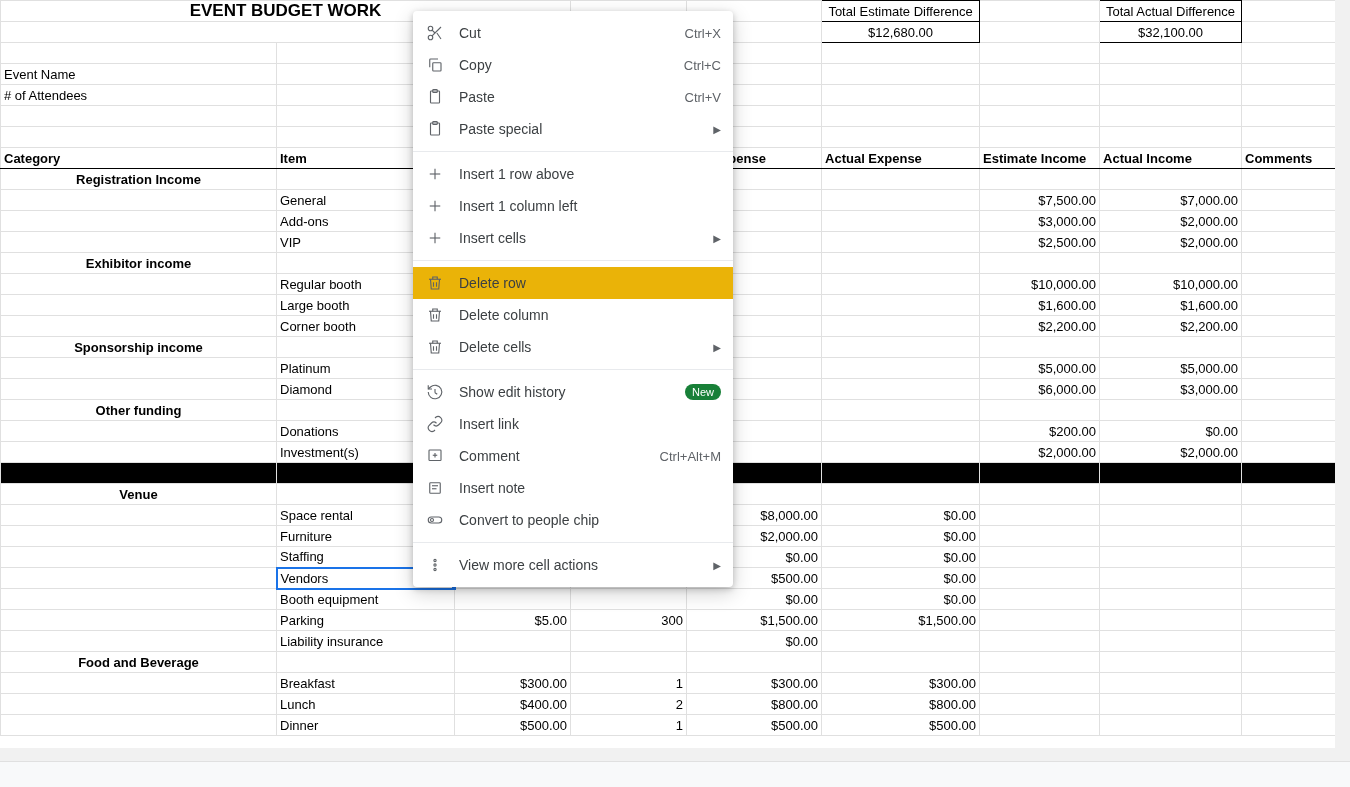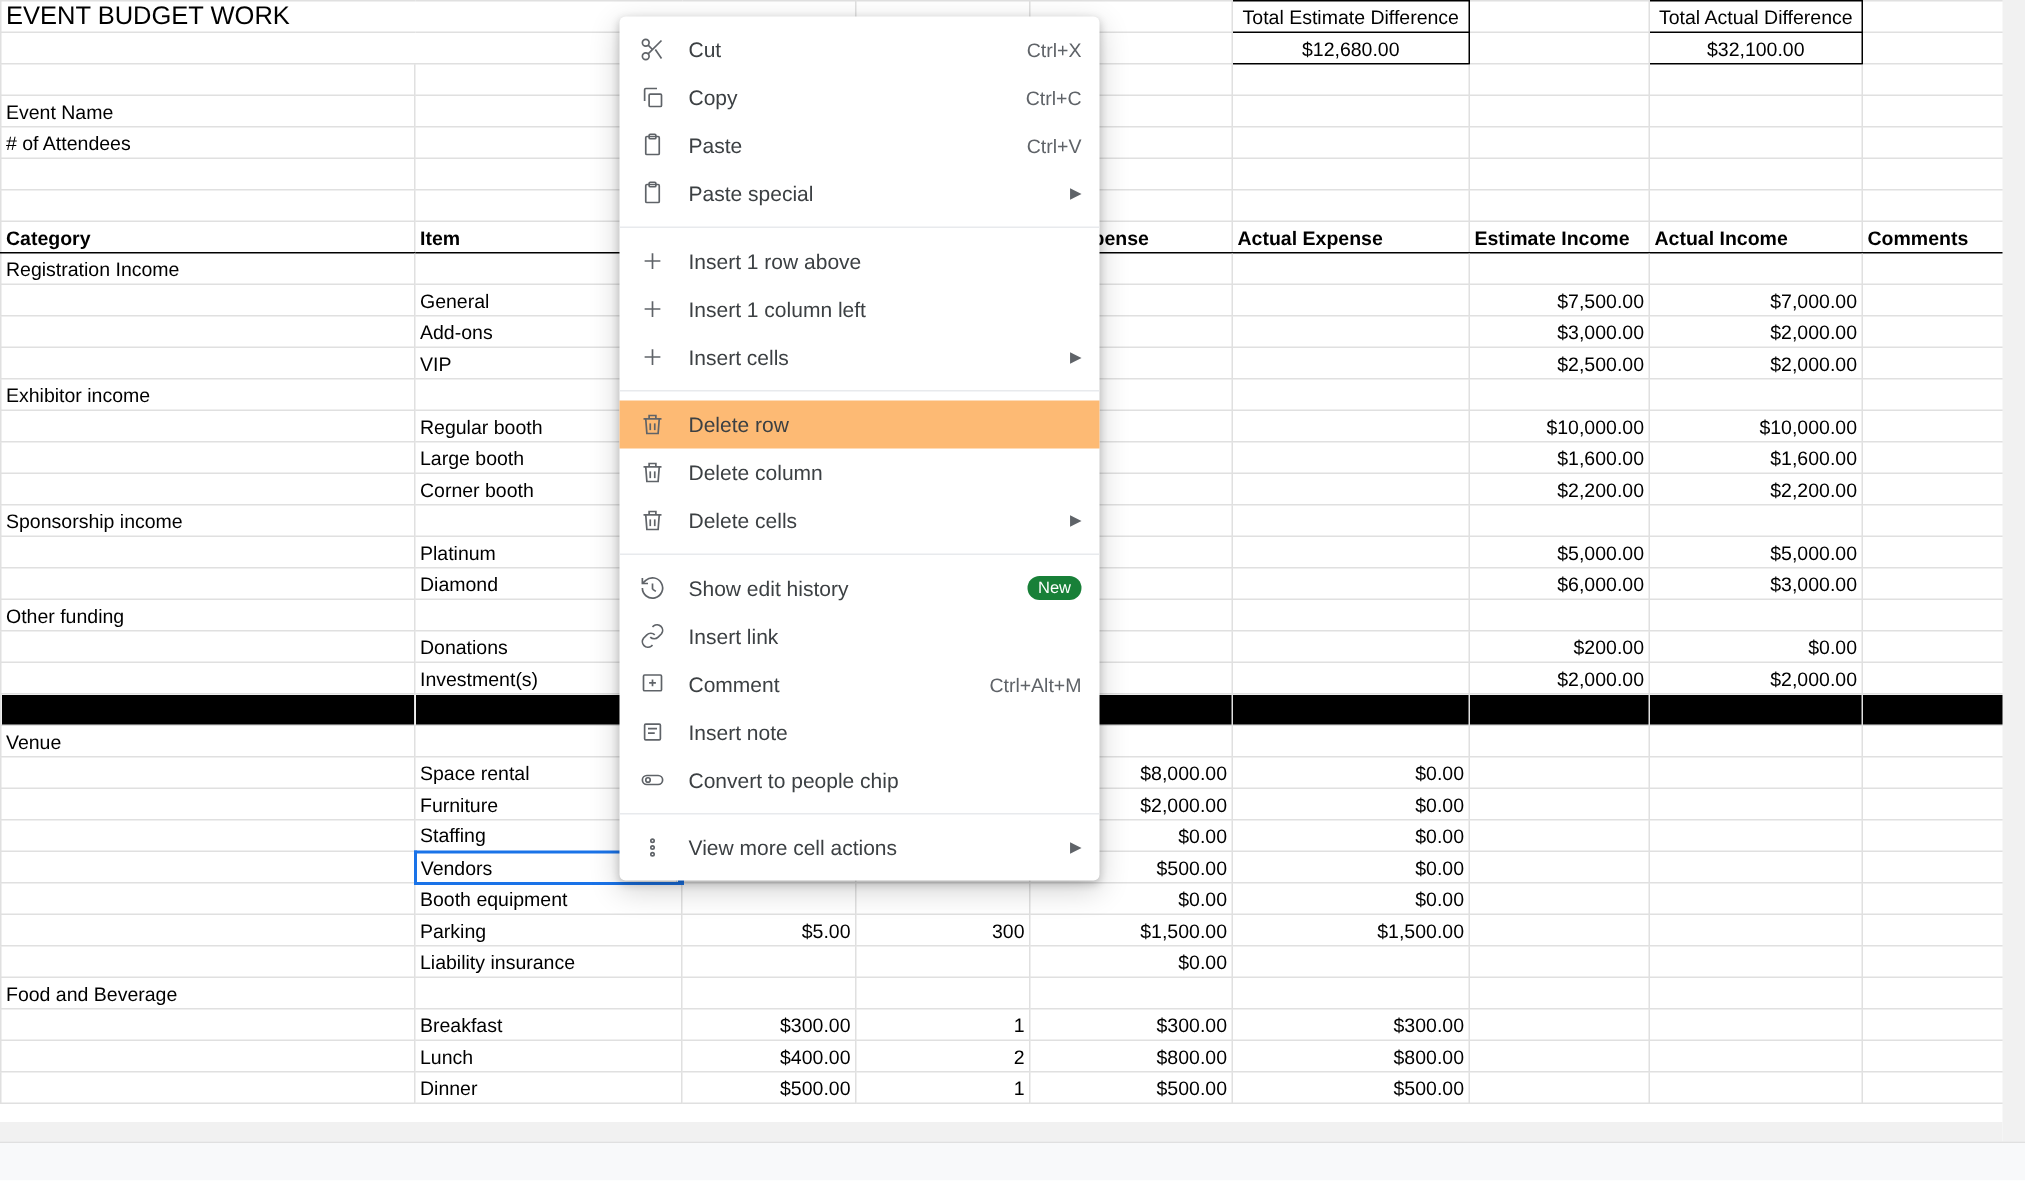--- a/index.html
+++ b/index.html
@@ -18,47 +18,47 @@
     .col-a { width: 276px; }
     .col-b { width: 178px; }
     .col-c { width: 116px; }
     .col-d { width: 116px; }
     .col-e { width: 135px; }
     .col-f { width: 158px; }
     .col-g { width: 120px; }
     .col-h { width: 142px; }
     .col-i { width: 108px; }
 
-    .title-cell { font-weight: normal; font-size: 17px; padding-top: 2px; }
+    .title-cell { font-weight: bold; font-size: 17px; text-align: center; padding-top: 2px; }
     .thick-border-cell { border: 1px solid #000 !important; text-align: center; margin-left: 28px; }
     .header-row td { font-weight: bold; border-bottom: 1px solid #000; }
     .txt-right { text-align: right; }
     .txt-left { text-align: left; }
     .black-row td { background: #000; }
     .sel-cell { border: 2px solid #1a73e8 !important; position: relative; }
     .sel-handle { position: absolute; right: -4px; bottom: -4px; width: 7px; height: 7px; background: #1a73e8; border: 1px solid #fff; }
     .top-thick td { border-top: 1px solid #000; }
-    .cat-row { font-weight: normal; }
+    .cat-row { font-weight: bold; text-align: center; }
 
     
     .ctx-menu {
       position: absolute;
       left: 413px;
       top: 11px;
       width: 320px;
       background: #fff;
       border-radius: 4px;
       box-shadow: 0 2px 6px rgba(0,0,0,0.2), 0 6px 20px rgba(0,0,0,0.19);
       padding: 6px 0;
       font-size: 14px;
       color: #3c4043;
       z-index: 100;
     }
     .ctx-item { display: flex; align-items: center; height: 32px; padding: 0 12px; cursor: default; position: relative; }
-    .ctx-item.hover { background: #fdba74; }
+    .ctx-item.hover { background: #eab308; }
     .ctx-icon { width: 20px; height: 20px; margin-right: 14px; display: flex; align-items: center; justify-content: center; color: #5f6368; }
     .ctx-label { flex: 1; }
     .ctx-shortcut { color: #5f6368; font-size: 13px; }
     .ctx-arrow { color: #5f6368; font-size: 10px; }
     .ctx-divider { height: 1px; background: #e8eaed; margin: 6px 0; }
     .new-badge { background: #188038; color: #fff; font-size: 11px; font-weight: 500; padding: 2px 7px; border-radius: 9px; }
 
     .ctx-icon svg { width: 18px; height: 18px; stroke: #5f6368; fill: none; stroke-width: 1.5; }
 
     .tab-bar { position: absolute; bottom: 0; left: 0; right: 0; height: 26px; border-top: 1px solid #e0e0e0; background: #f8f9fa; }

